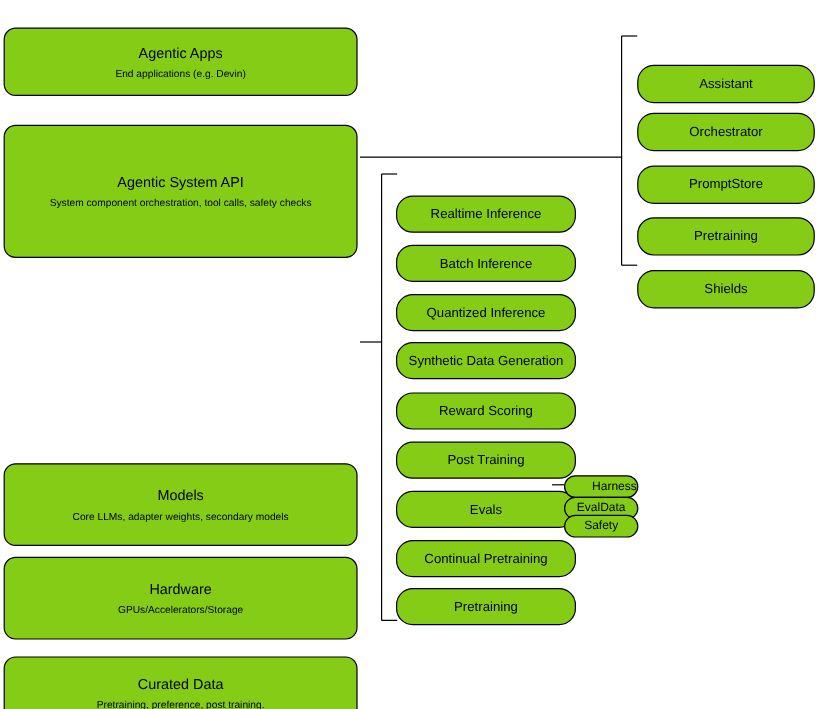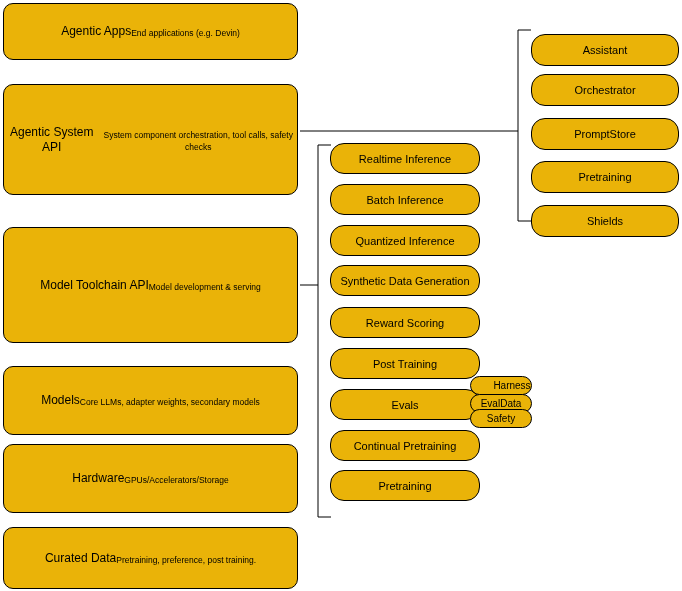--- a/index.html
+++ b/index.html
@@ -16,26 +16,27 @@
   }
   #diagram {
     position: relative;
     width: 682px;
     height: 591px;
   }
   .node {
     position: absolute;
     box-sizing: border-box;
     border: 1px solid #000000;
-    background: #eab308;
+    background: #84cc16;
     display: flex;
-    flex-direction: row;
+    flex-direction: column;
     align-items: center;
     justify-content: center;
     text-align: center;
+    margin-top: 20px;
   }
   .stack-node {
     border-radius: 10px;
   }
   .stack-node .title {
     font-size: 12px;
     line-height: 15px;
   }
   .stack-node .subtitle {
     font-size: 8.5px;
@@ -83,24 +84,20 @@
   <div class="node stack-node" style="left:3px; top:3px; width:295px; height:57px;">
     <div class="title">Agentic Apps</div>
     <div class="subtitle">End applications (e.g. Devin)</div>
   </div>
 
   <div class="node stack-node" style="left:3px; top:84px; width:295px; height:111px;">
     <div class="title">Agentic System API</div>
     <div class="subtitle">System component orchestration, tool calls, safety checks</div>
   </div>
 
-  <div class="node stack-node" style="left:3px; top:227px; width:295px; height:116px;">
-    <div class="title">Model Toolchain API</div>
-    <div class="subtitle">Model development &amp; serving</div>
-  </div>
 
   <div class="node stack-node" style="left:3px; top:366px; width:295px; height:69px;">
     <div class="title">Models</div>
     <div class="subtitle">Core LLMs, adapter weights, secondary models</div>
   </div>
 
   <div class="node stack-node" style="left:3px; top:527px; width:295px; height:62px;">
     <div class="title">Curated Data</div>
     <div class="subtitle">Pretraining, preference, post training.</div>
   </div>

